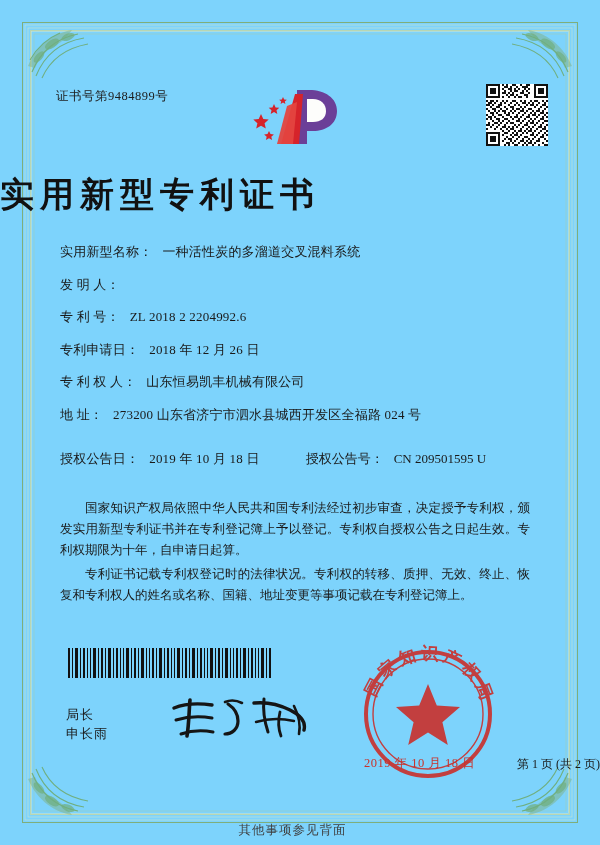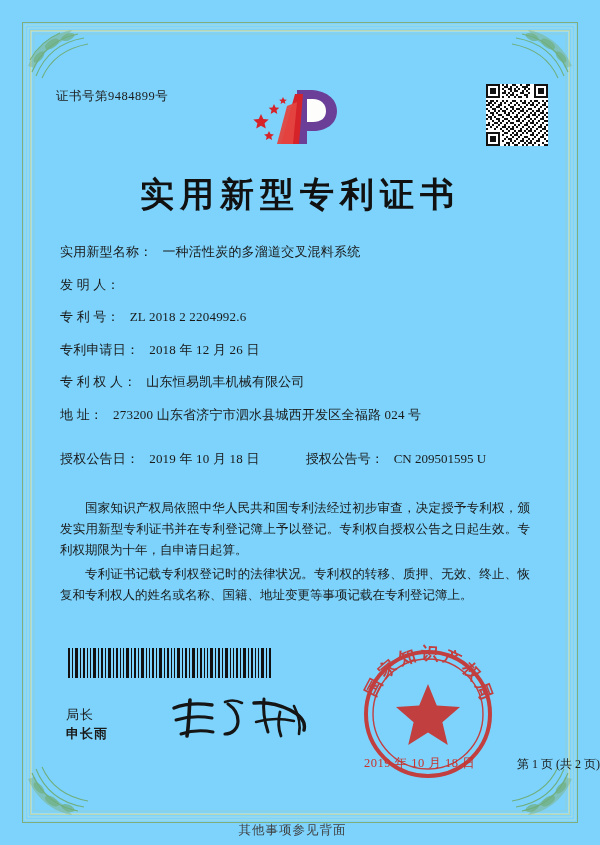--- a/index.html
+++ b/index.html
@@ -87,21 +87,21 @@
     width: 118px;
     height: 66px;
   }
   .emblem svg { display:block; width:100%; height:100%; }
 
   
   .title {
     position: absolute;
     top: 172px;
     left: 0; right: 0;
-    text-align: center;
+    text-align: left;
     font-size: 34px;
     letter-spacing: 6px;
     font-weight: bold;
     color: #111;
     font-family: Liberation Sans, sans-serif;
   }
 
   
   .fields {
     position: absolute;
@@ -170,21 +170,21 @@
 
   
   .director {
     position: absolute;
     left: 66px;
     top: 705px;
     font-size: 13px;
     line-height: 19px;
   }
   .director .d1 { letter-spacing: 1px; }
-  .director .d2 { letter-spacing: 1px; font-weight: bold; }
+  .director .d2 { letter-spacing: 1px; }
 
   .signature {
     position: absolute;
     left: 168px;
     top: 694px;
     width: 150px;
     height: 48px;
     color: #111;
   }
   .signature svg { display:block; width:100%; height:100%; }

